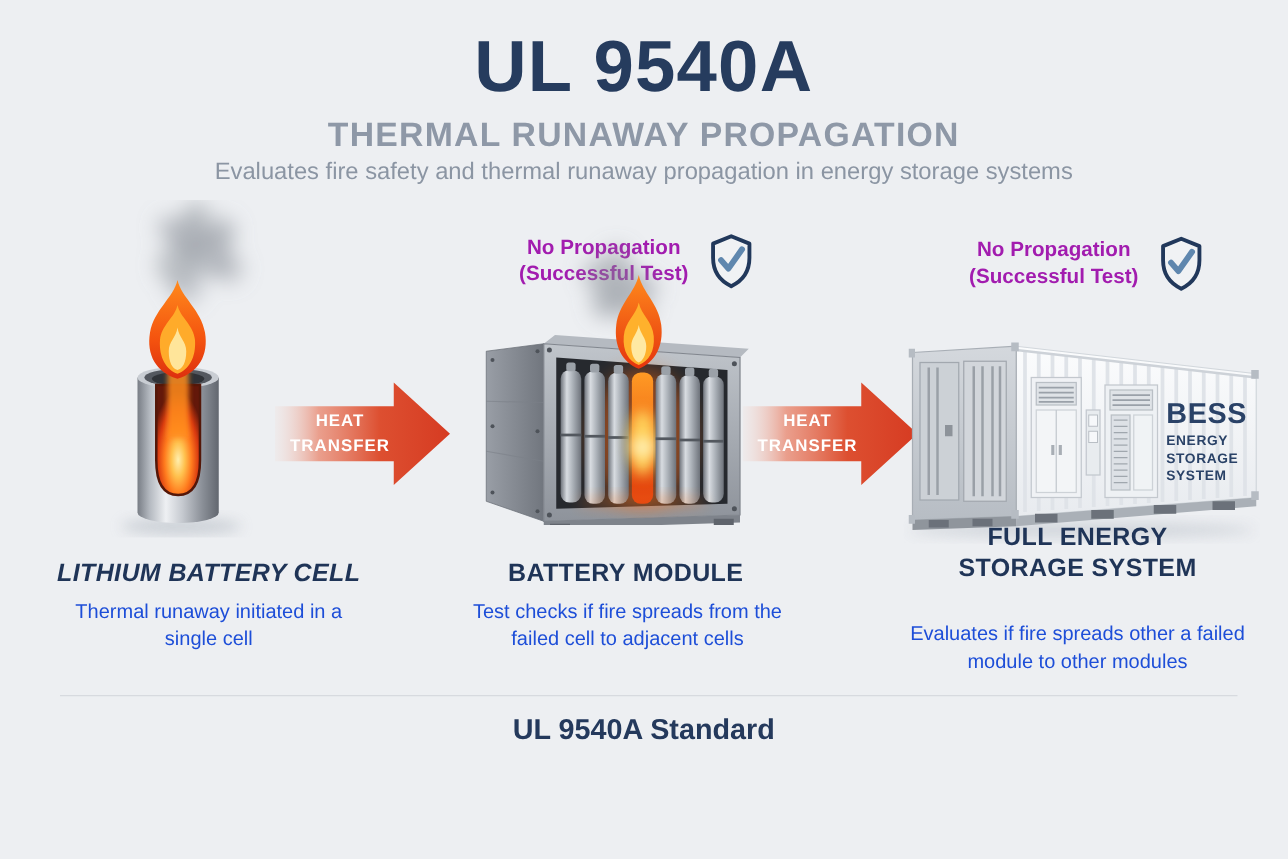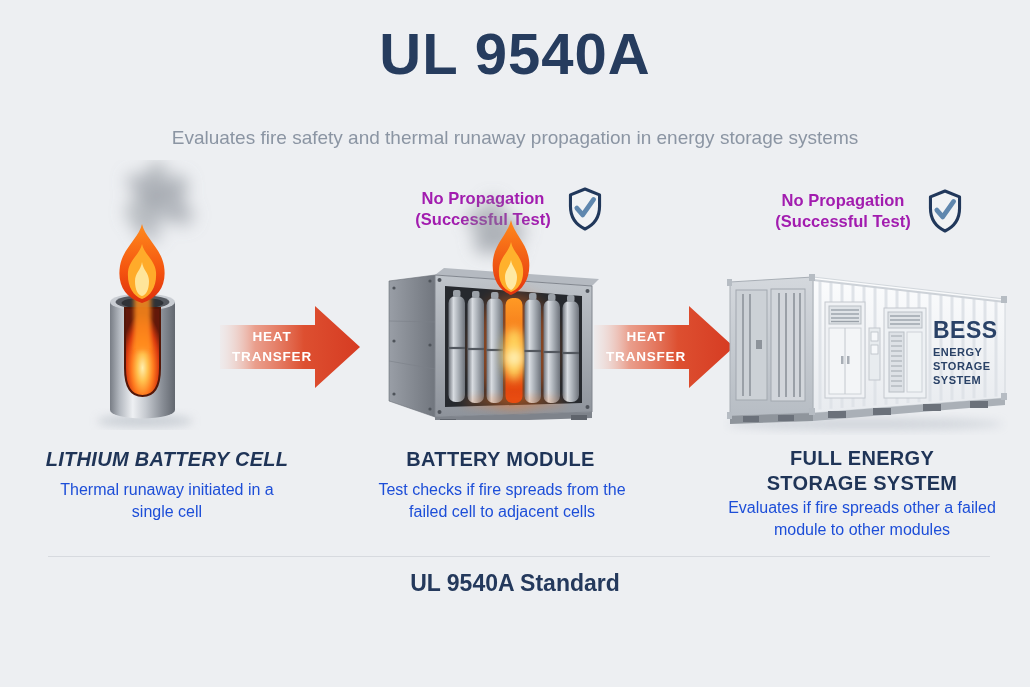--- a/index.html
+++ b/index.html
@@ -24,20 +24,21 @@
   .fdesc{top:605px;font-size:17px;color:#7b8594;line-height:1.4;}
   .fdesc .inner{max-width:750px;margin:0 auto;}
   svg text{font-family:"Liberation Sans",sans-serif;}
 </style>
 </head>
 <body>
 
 <div id="canvas">
 
   <div class="abs center title">UL 9540A</div>
+  <div class="abs center subtitle">THERMAL RUNAWAY PROPAGATION</div>
   <div class="abs center hdesc">Evaluates fire safety and thermal runaway propagation in energy storage systems</div>
 
   <svg class="abs" style="left:85px;top:160px;" width="190" height="270" viewBox="0 0 190 270">
     <defs>
       <linearGradient id="metal" x1="0" y1="0" x2="1" y2="0">
         <stop offset="0" stop-color="#787d85"></stop>
           <stop offset="0.15" stop-color="#b4b9c0"></stop>
         <stop offset="0.35" stop-color="#eef0f3"></stop>
           <stop offset="0.55" stop-color="#c6cad0"></stop>
         <stop offset="0.8" stop-color="#8a8f97"></stop>
@@ -358,19 +359,19 @@
         <rect x="4" y="152" width="5" height="7"></rect>
     </g>
   </svg>
 
   <div class="abs stage-title" style="left:22px;width:290px;top:447px;font-style:italic;">LITHIUM BATTERY CELL</div>
   <div class="abs stage-desc" style="left:52px;width:230px;top:479px;">Thermal runaway initiated in a single cell</div>
 
   <div class="abs stage-title" style="left:368px;width:265px;top:447px;">BATTERY MODULE</div>
   <div class="abs stage-desc" style="left:367px;width:270px;top:479px;">Test checks if fire spreads from the failed cell to adjacent cells</div>
 
-  <div class="abs stage-title" style="left:747px;width:230px;top:446px;">FULL ENERGY STORAGE SYSTEM</div>
+  <div class="abs stage-title" style="left:747px;width:230px;top:418px;">FULL ENERGY STORAGE SYSTEM</div>
   <div class="abs stage-desc" style="left:717px;width:290px;top:497px;">Evaluates if fire spreads other a failed module to other modules</div>
 
   <div class="abs divider"></div>
   <div class="abs center ftitle">UL 9540A Standard</div>
 
 </div>
 
 </body></html>

